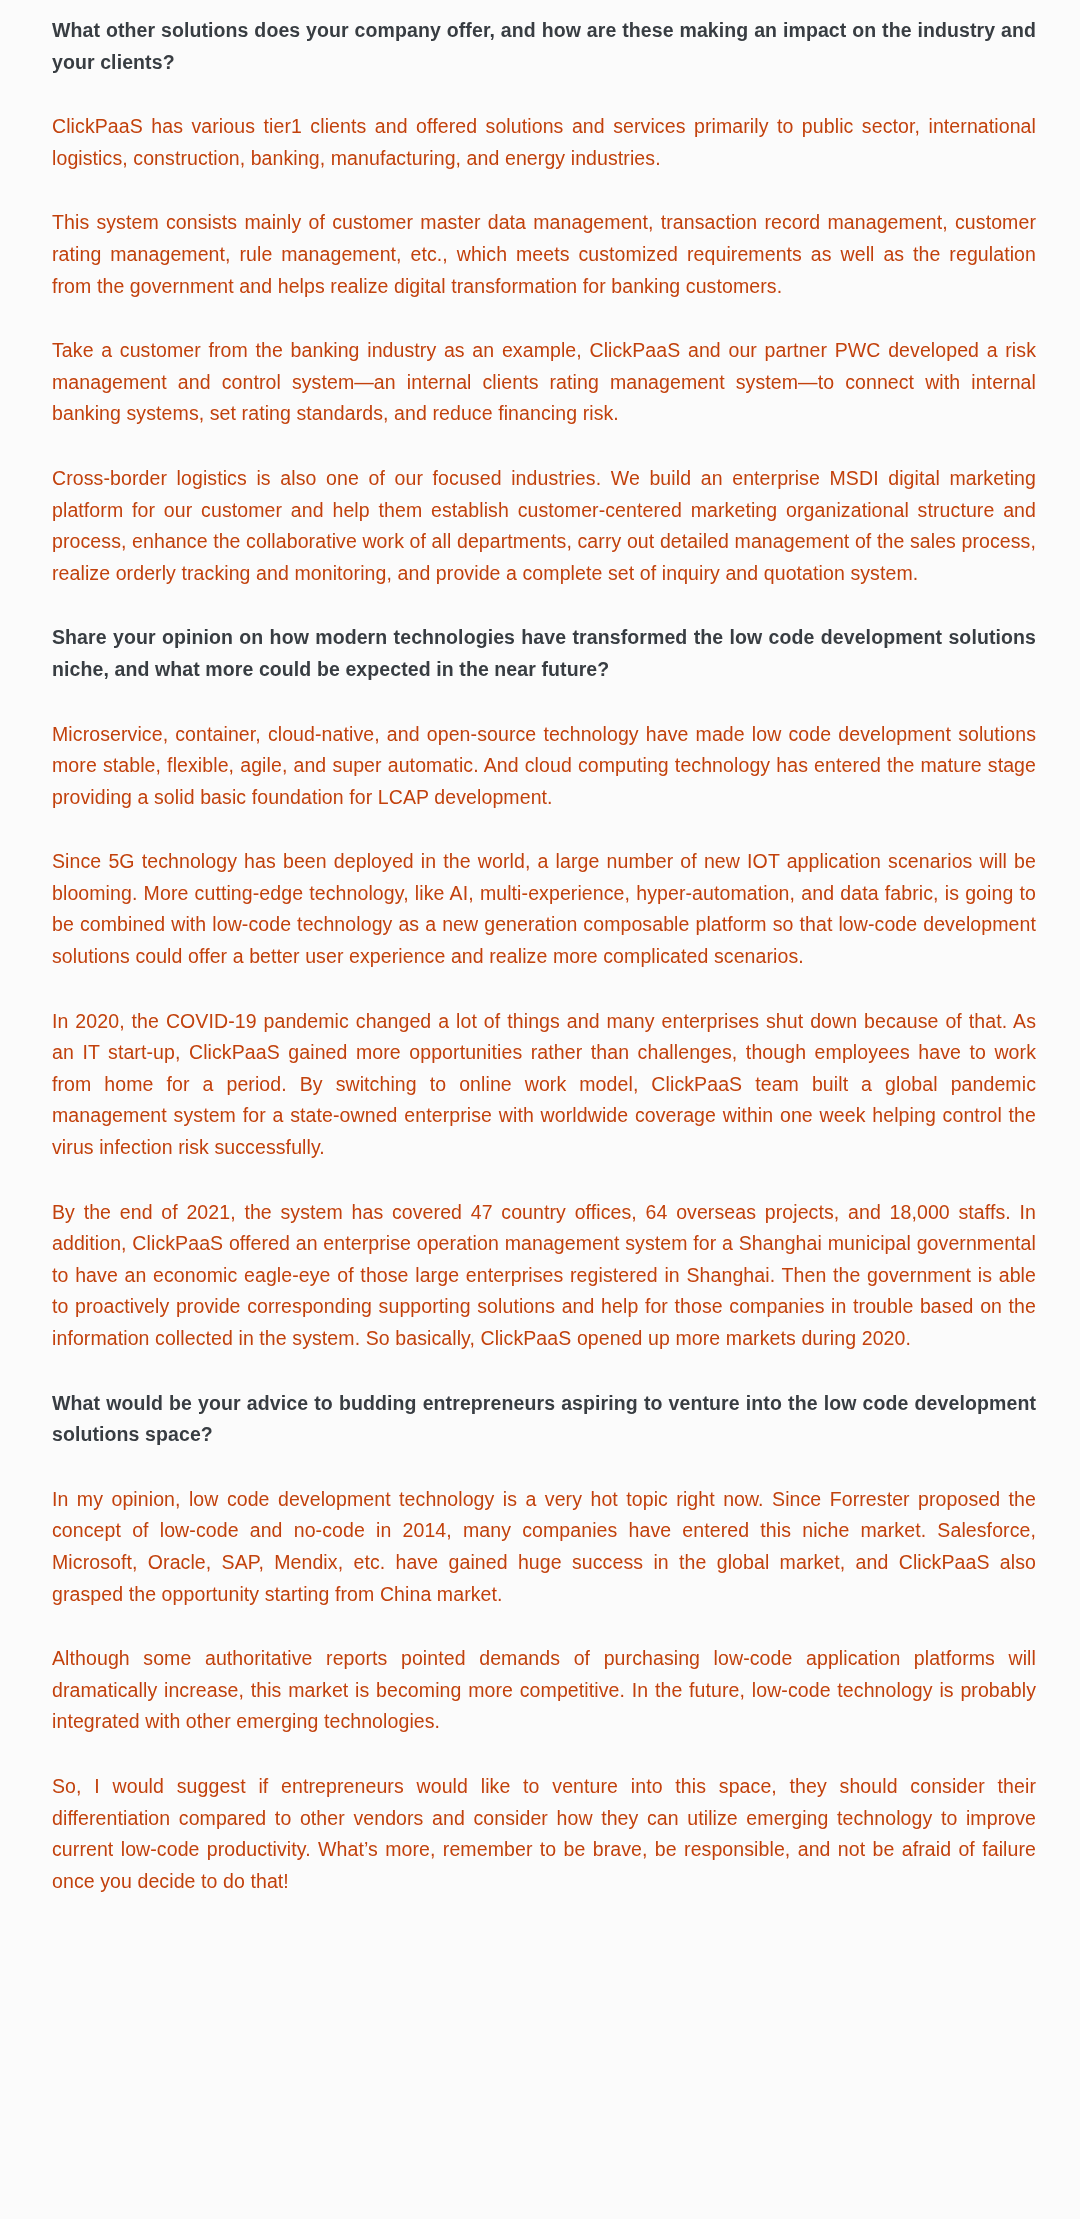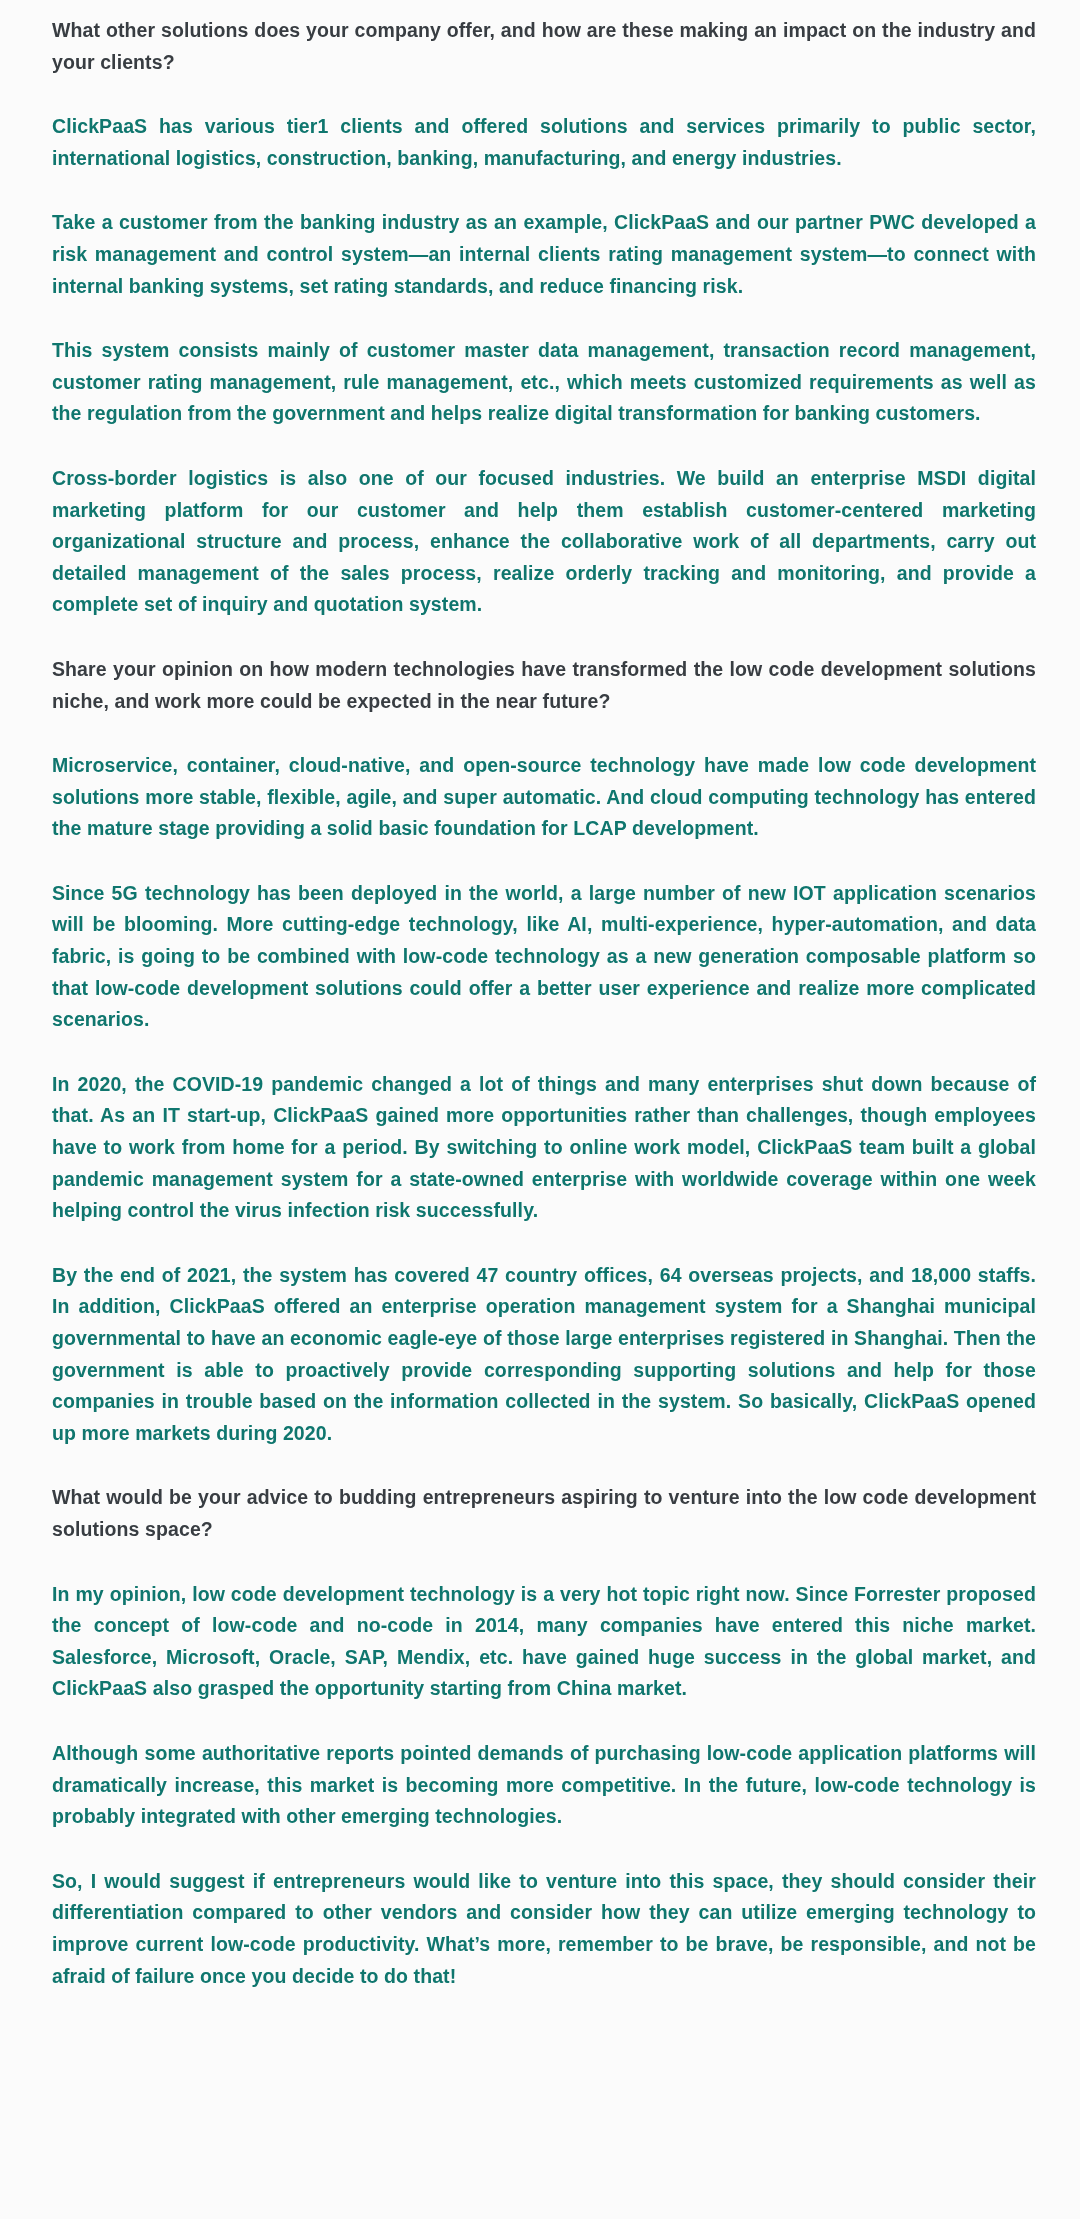--- a/index.html
+++ b/index.html
@@ -17,42 +17,41 @@
   .article {
     box-sizing: border-box;
     width: 1080px;
     padding: 15px 44px 10px 52px;
   }
   .article p {
     margin: 0 0 33px 0;
     font-size: 19.5px;
     line-height: 31.6px;
     text-align: justify;
-    color: #0f766e;
+    color: #c2410c;
     letter-spacing: 0.1px;
-    font-weight: bold;
   }
   .article p:last-child {
     margin-bottom: 12px;
   }
   .article p.q {
     font-weight: bold;
     color: #383d42;
   }
 </style>
 </head>
 <body>
 
 <div class="article">
   <p class="q">What other solutions does your company offer, and how are these making an impact on the industry and your clients?</p>
   <p class="a">ClickPaaS has various tier1 clients and offered solutions and services primarily to public sector, international logistics, construction, banking, manufacturing, and energy industries.</p>
+  <p class="a">This system consists mainly of customer master data management, transaction record management, customer rating management, rule management, etc., which meets customized requirements as well as the regulation from the government and helps realize digital transformation for banking customers.</p>
   <p class="a">Take a customer from the banking industry as an example, ClickPaaS and our partner PWC developed a risk management and control system—an internal clients rating management system—to connect with internal banking systems, set rating standards, and reduce financing risk.</p>
-  <p class="a">This system consists mainly of customer master data management, transaction record management, customer rating management, rule management, etc., which meets customized requirements as well as the regulation from the government and helps realize digital transformation for banking customers.</p>
   <p class="a">Cross-border logistics is also one of our focused industries. We build an enterprise MSDI digital marketing platform for our customer and help them establish customer-centered marketing organizational structure and process, enhance the collaborative work of all departments, carry out detailed management of the sales process, realize orderly tracking and monitoring, and provide a complete set of inquiry and quotation system.</p>
-  <p class="q">Share your opinion on how modern technologies have transformed the low code development solutions niche, and work more could be expected in the near future?</p>
+  <p class="q">Share your opinion on how modern technologies have transformed the low code development solutions niche, and what more could be expected in the near future?</p>
   <p class="a">Microservice, container, cloud-native, and open-source technology have made low code development solutions more stable, flexible, agile, and super automatic. And cloud computing technology has entered the mature stage providing a solid basic foundation for LCAP development.</p>
   <p class="a">Since 5G technology has been deployed in the world, a large number of new IOT application scenarios will be blooming. More cutting-edge technology, like AI, multi-experience, hyper-automation, and data fabric, is going to be combined with low-code technology as a new generation composable platform so that low-code development solutions could offer a better user experience and realize more complicated scenarios.</p>
   <p class="a">In 2020, the COVID-19 pandemic changed a lot of things and many enterprises shut down because of that. As an IT start-up, ClickPaaS gained more opportunities rather than challenges, though employees have to work from home for a period. By switching to online work model, ClickPaaS team built a global pandemic management system for a state-owned enterprise with worldwide coverage within one week helping control the virus infection risk successfully.</p>
   <p class="a">By the end of 2021, the system has covered 47 country offices, 64 overseas projects, and 18,000 staffs. In addition, ClickPaaS offered an enterprise operation management system for a Shanghai municipal governmental to have an economic eagle-eye of those large enterprises registered in Shanghai. Then the government is able to proactively provide corresponding supporting solutions and help for those companies in trouble based on the information collected in the system. So basically, ClickPaaS opened up more markets during 2020.</p>
   <p class="q">What would be your advice to budding entrepreneurs aspiring to venture into the low code development solutions space?</p>
   <p class="a">In my opinion, low code development technology is a very hot topic right now. Since Forrester proposed the concept of low-code and no-code in 2014, many companies have entered this niche market. Salesforce, Microsoft, Oracle, SAP, Mendix, etc. have gained huge success in the global market, and ClickPaaS also grasped the opportunity starting from China market.</p>
   <p class="a">Although some authoritative reports pointed demands of purchasing low-code application platforms will dramatically increase, this market is becoming more competitive. In the future, low-code technology is probably integrated with other emerging technologies.</p>
   <p class="a">So, I would suggest if entrepreneurs would like to venture into this space, they should consider their differentiation compared to other vendors and consider how they can utilize emerging technology to improve current low-code productivity. What’s more, remember to be brave, be responsible, and not be afraid of failure once you decide to do that!</p>
 </div>
 

